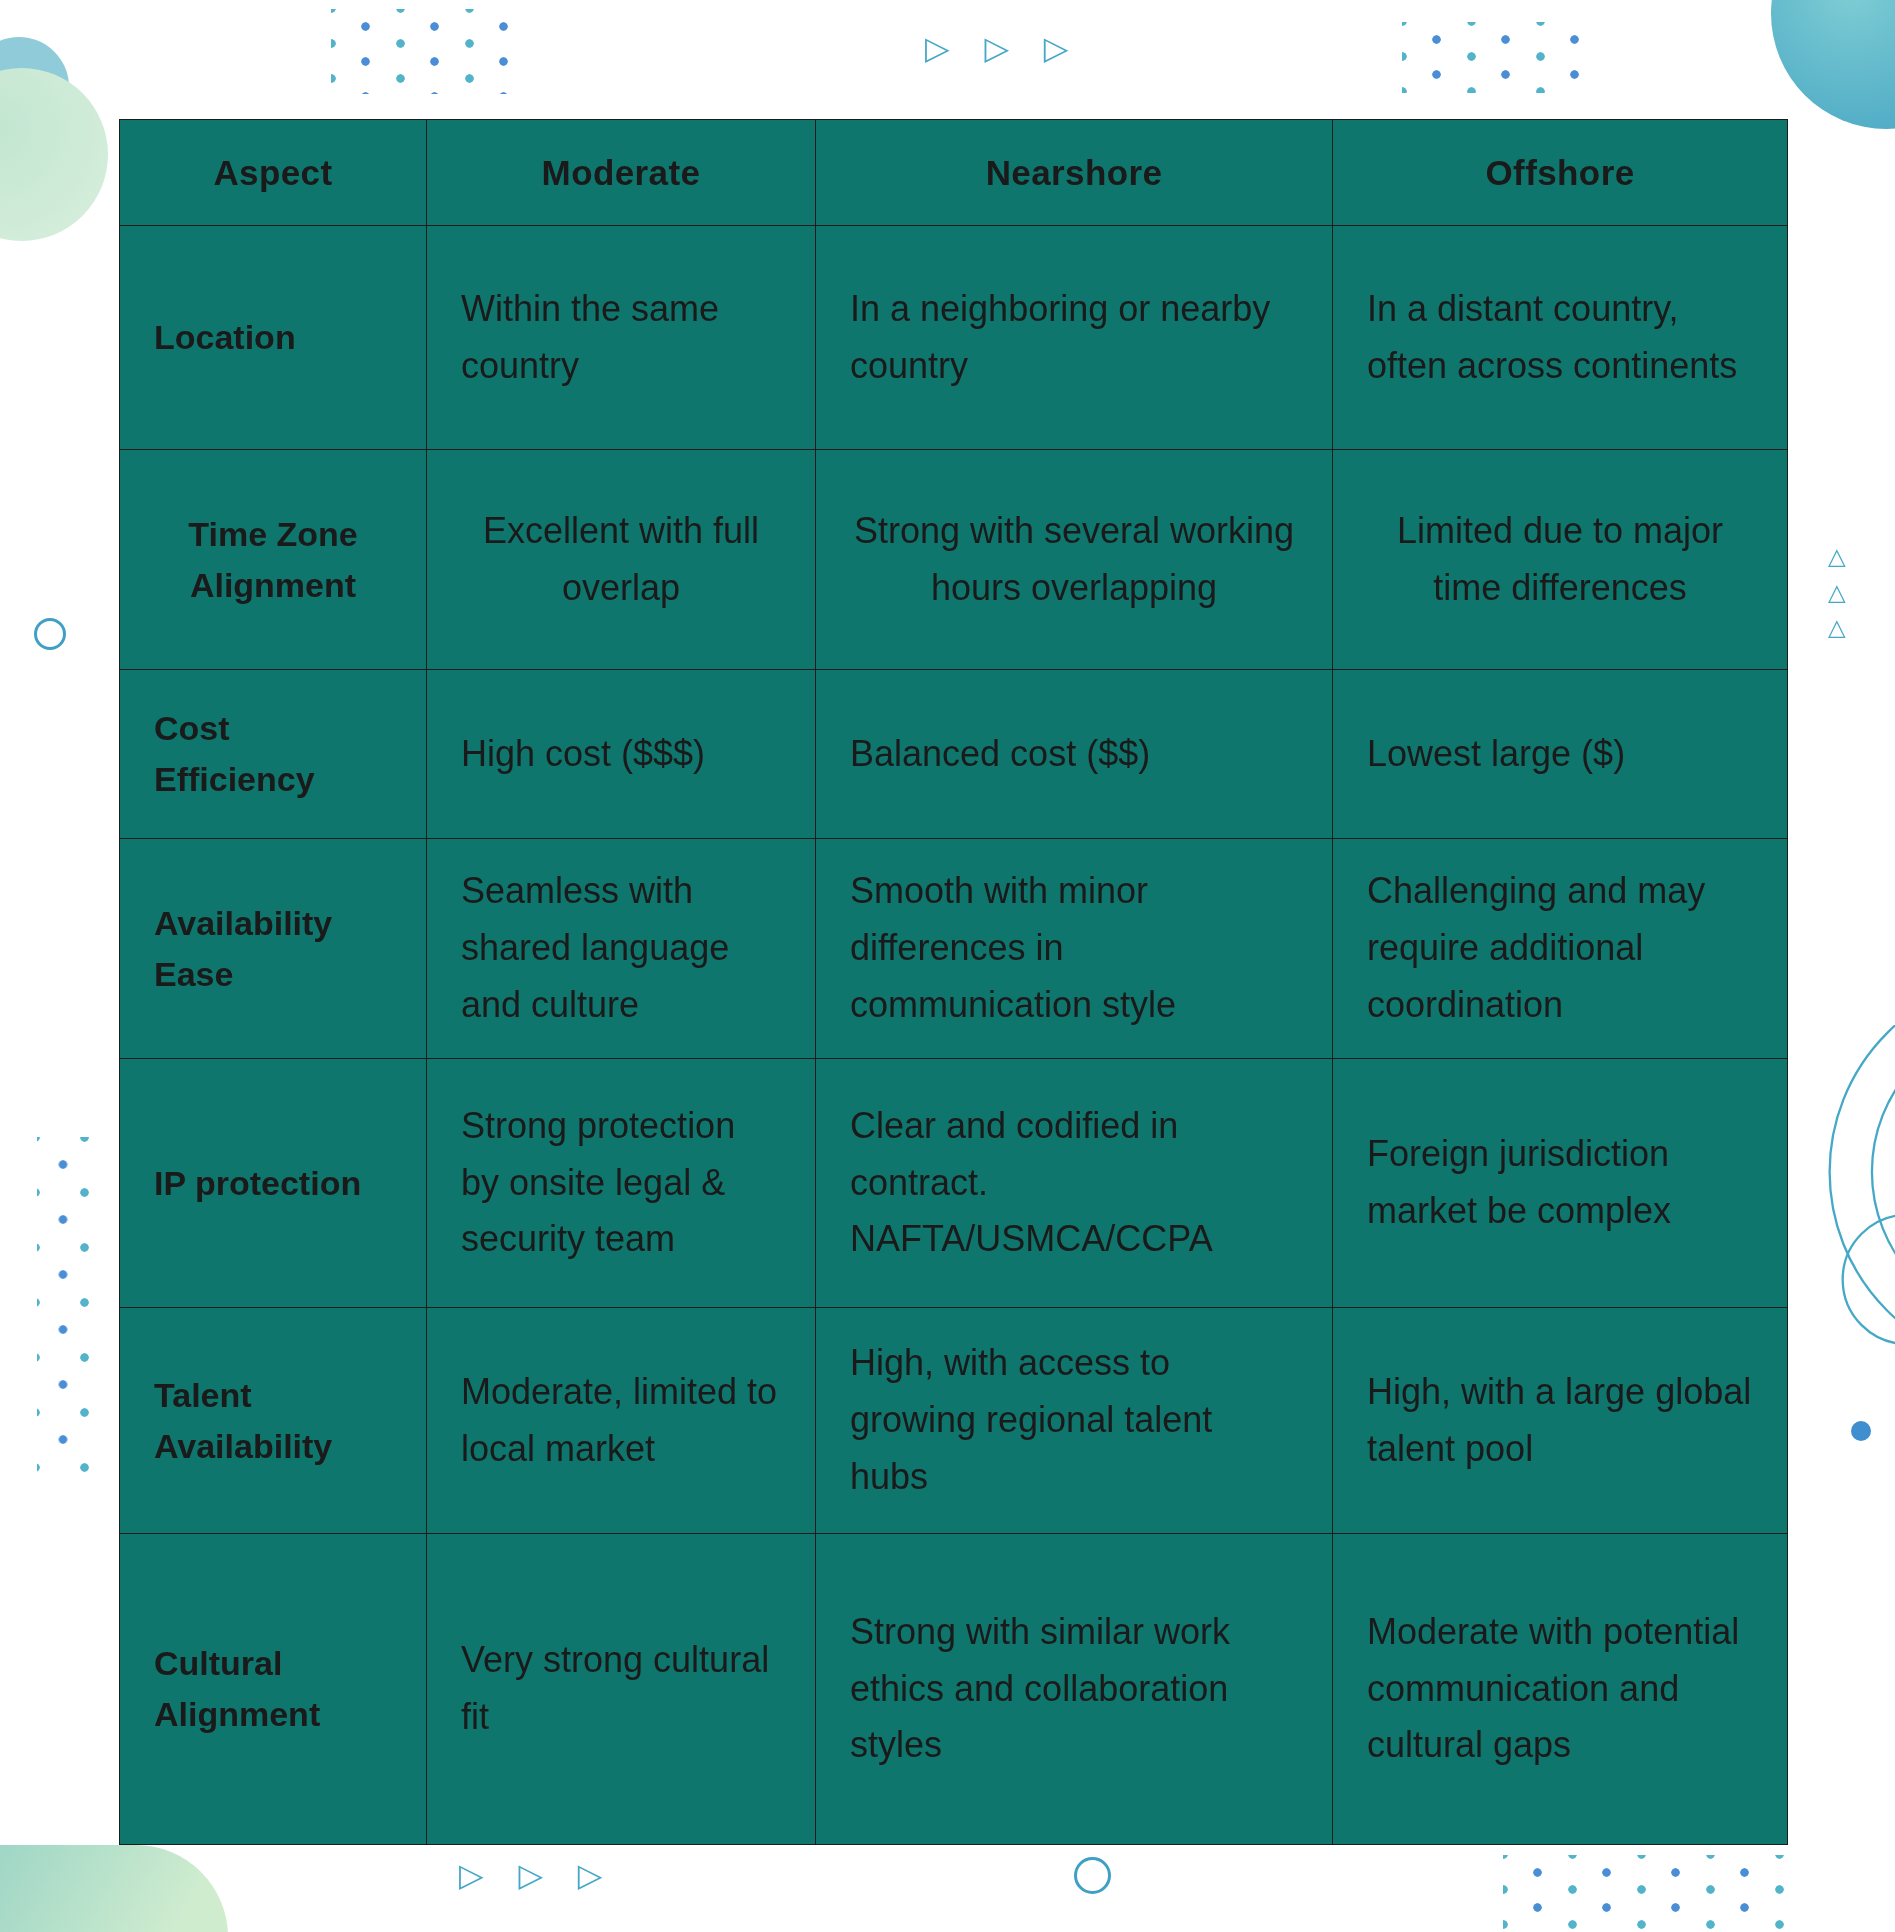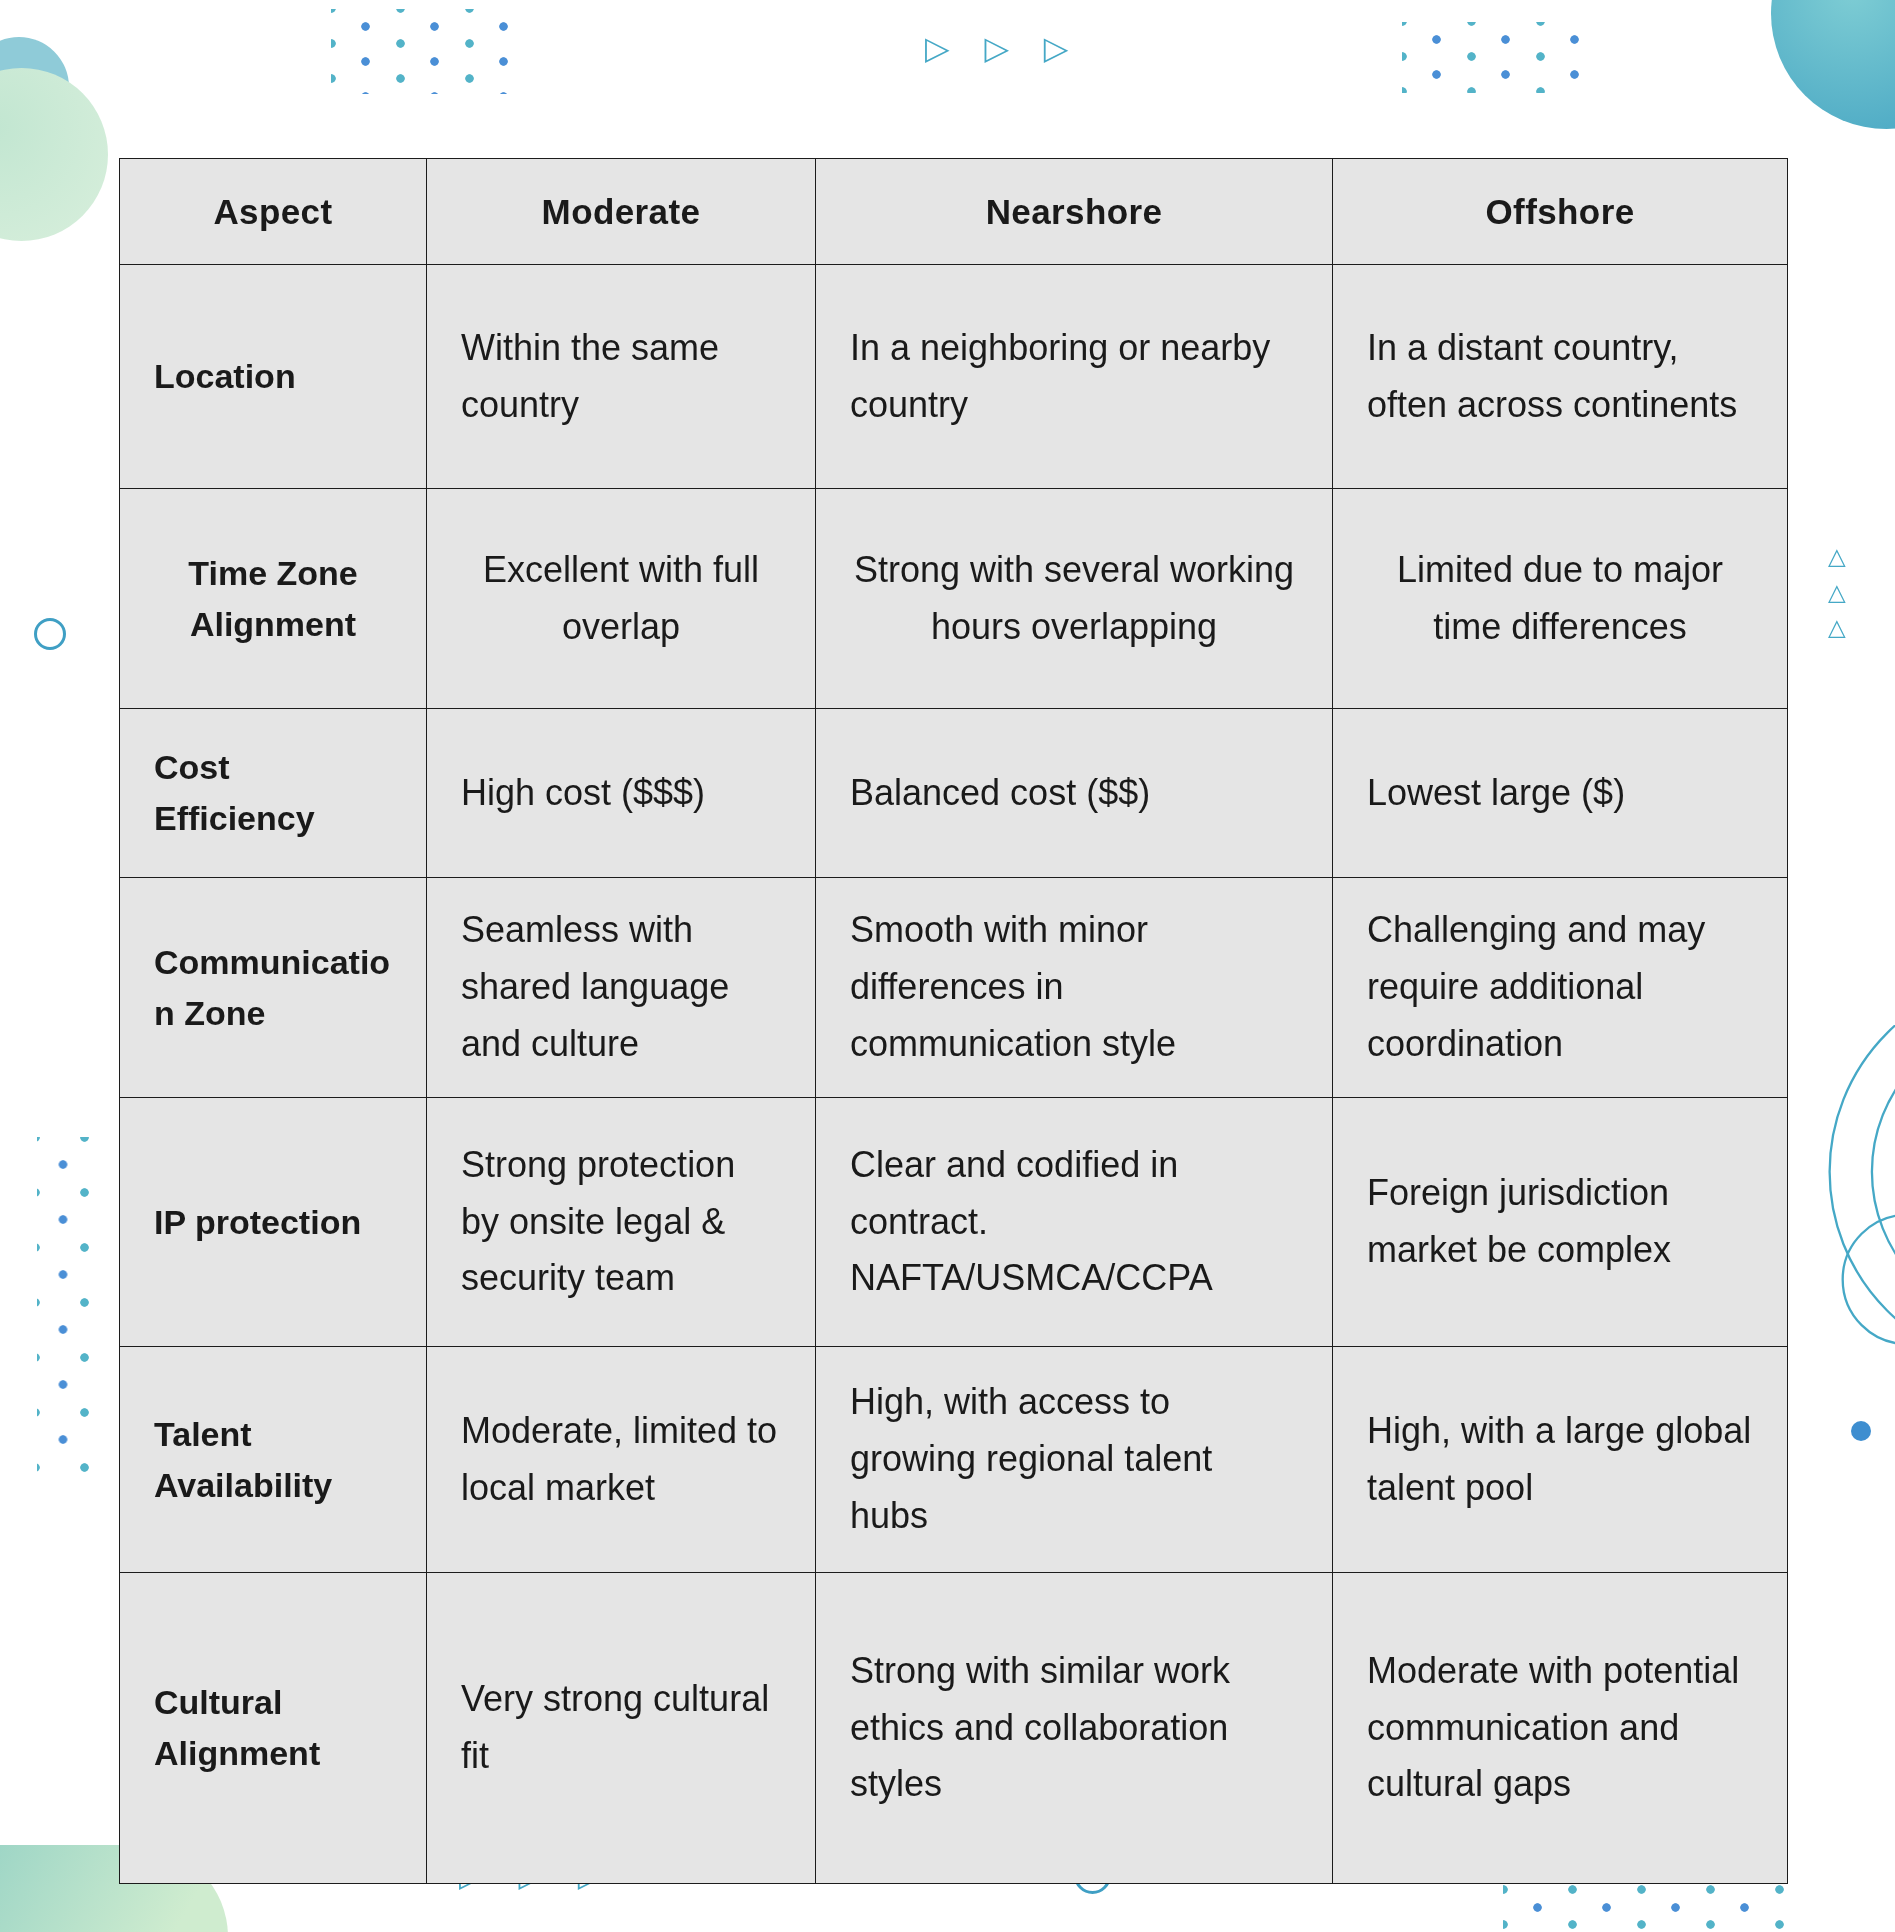--- a/index.html
+++ b/index.html
@@ -18,22 +18,21 @@
     position: absolute;
     left: 119px;
     top: 119px;
     width: 1667px;
     z-index: 5;
   }
   table.cmp {
     border-collapse: collapse;
     table-layout: fixed;
     width: 100%;
-    background: #e5e5e5;
-    margin-top: 39px;
+    background: #0f766e;
   }
   table.cmp th, table.cmp td {
     border: 1.5px solid #1c1c1c;
     vertical-align: middle;
     padding: 18.5px 34px;
     overflow-wrap: break-word;
   }
   table.cmp th {
     text-align: center;
     font-size: 35px;
@@ -196,21 +195,21 @@
       <td class="val">Strong with several working hours overlapping</td>
       <td class="val">Limited due to major time differences</td>
     </tr>
     <tr class="r2">
       <td class="aspect">Cost Efficiency</td>
       <td class="val">High cost ($$$)</td>
       <td class="val">Balanced cost ($$)</td>
       <td class="val">Lowest large ($)</td>
     </tr>
     <tr class="r3">
-      <td class="aspect">Communication Zone</td>
+      <td class="aspect">Availability Ease</td>
       <td class="val">Seamless with shared language and culture</td>
       <td class="val">Smooth with minor differences in communication style</td>
       <td class="val">Challenging and may require additional coordination</td>
     </tr>
     <tr class="r4">
       <td class="aspect">IP protection</td>
       <td class="val">Strong protection by onsite legal &amp; security team</td>
       <td class="val">Clear and codified in contract. NAFTA/USMCA/CCPA</td>
       <td class="val">Foreign jurisdiction market be complex</td>
     </tr>

